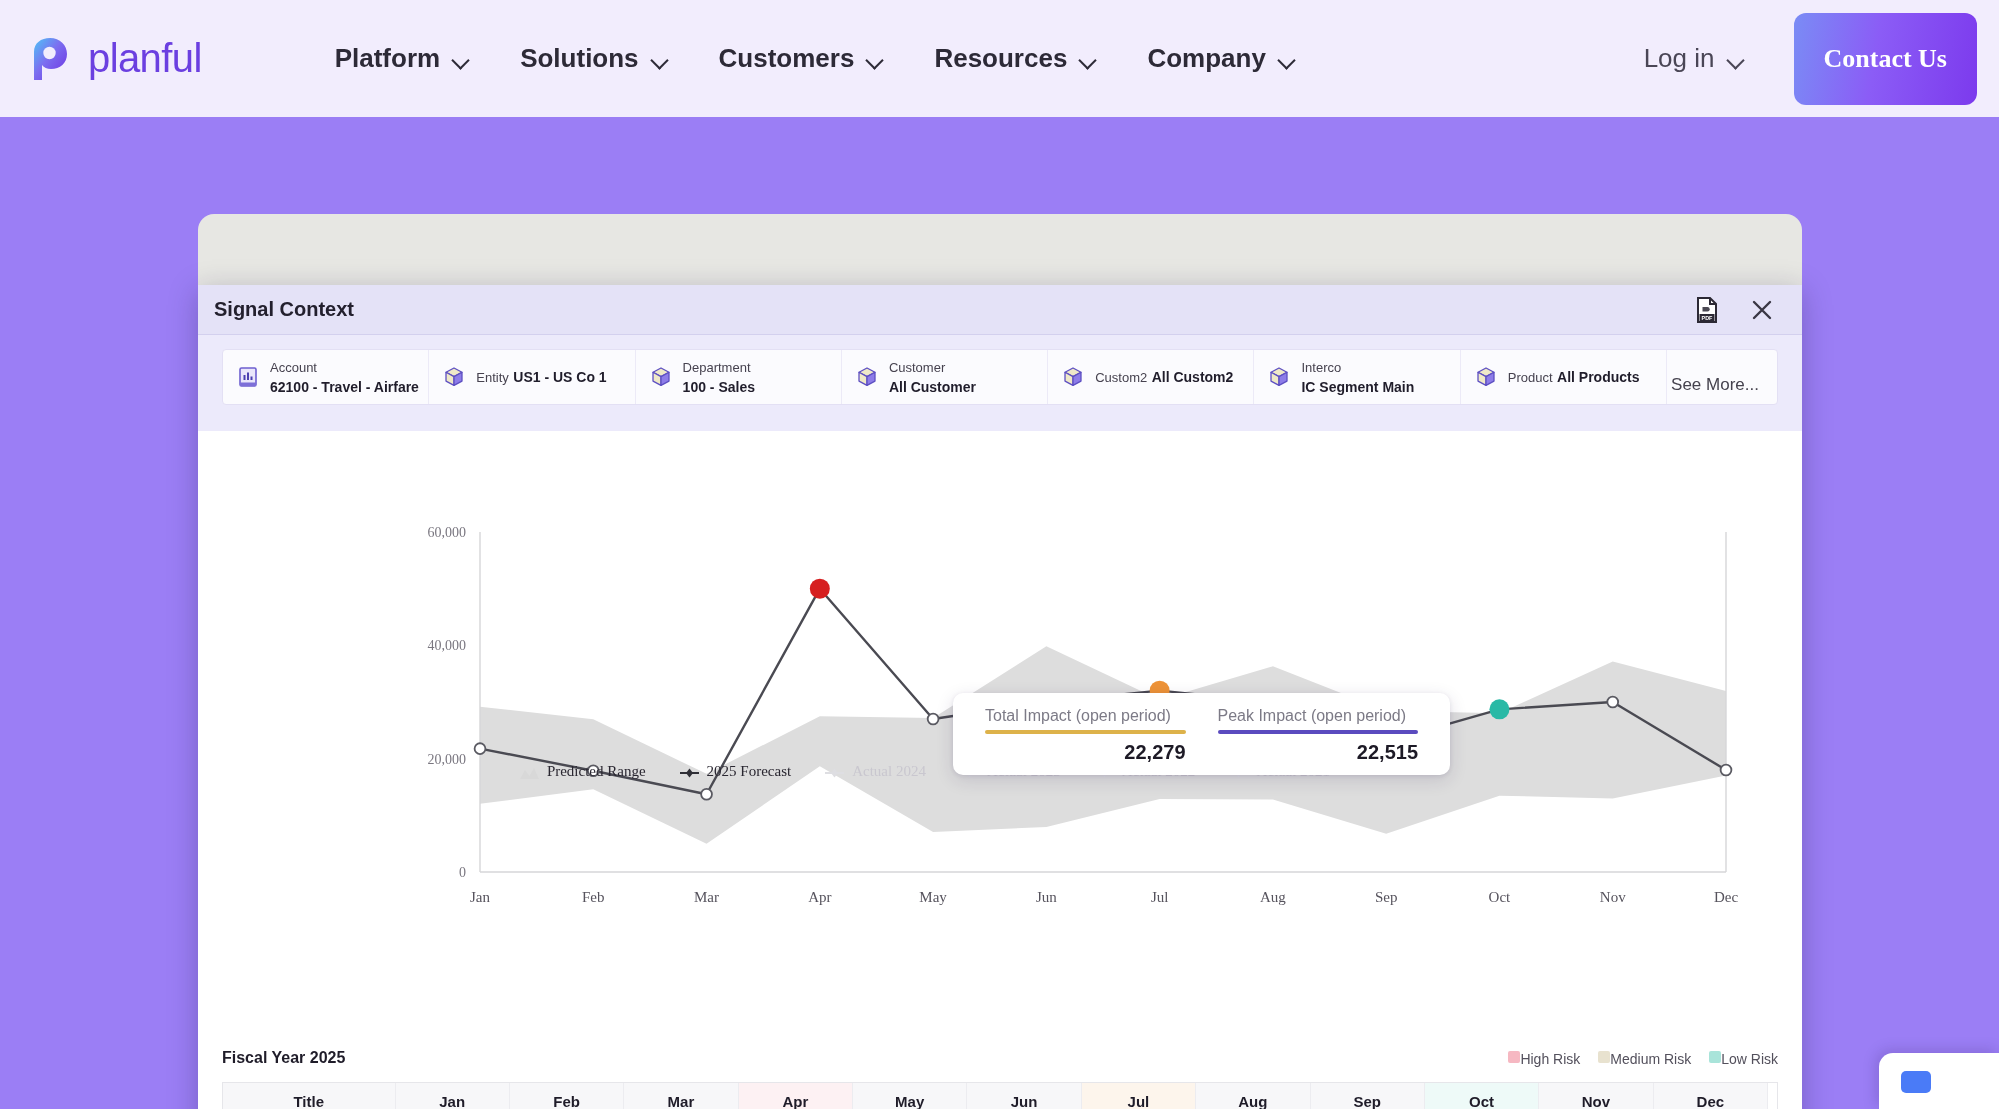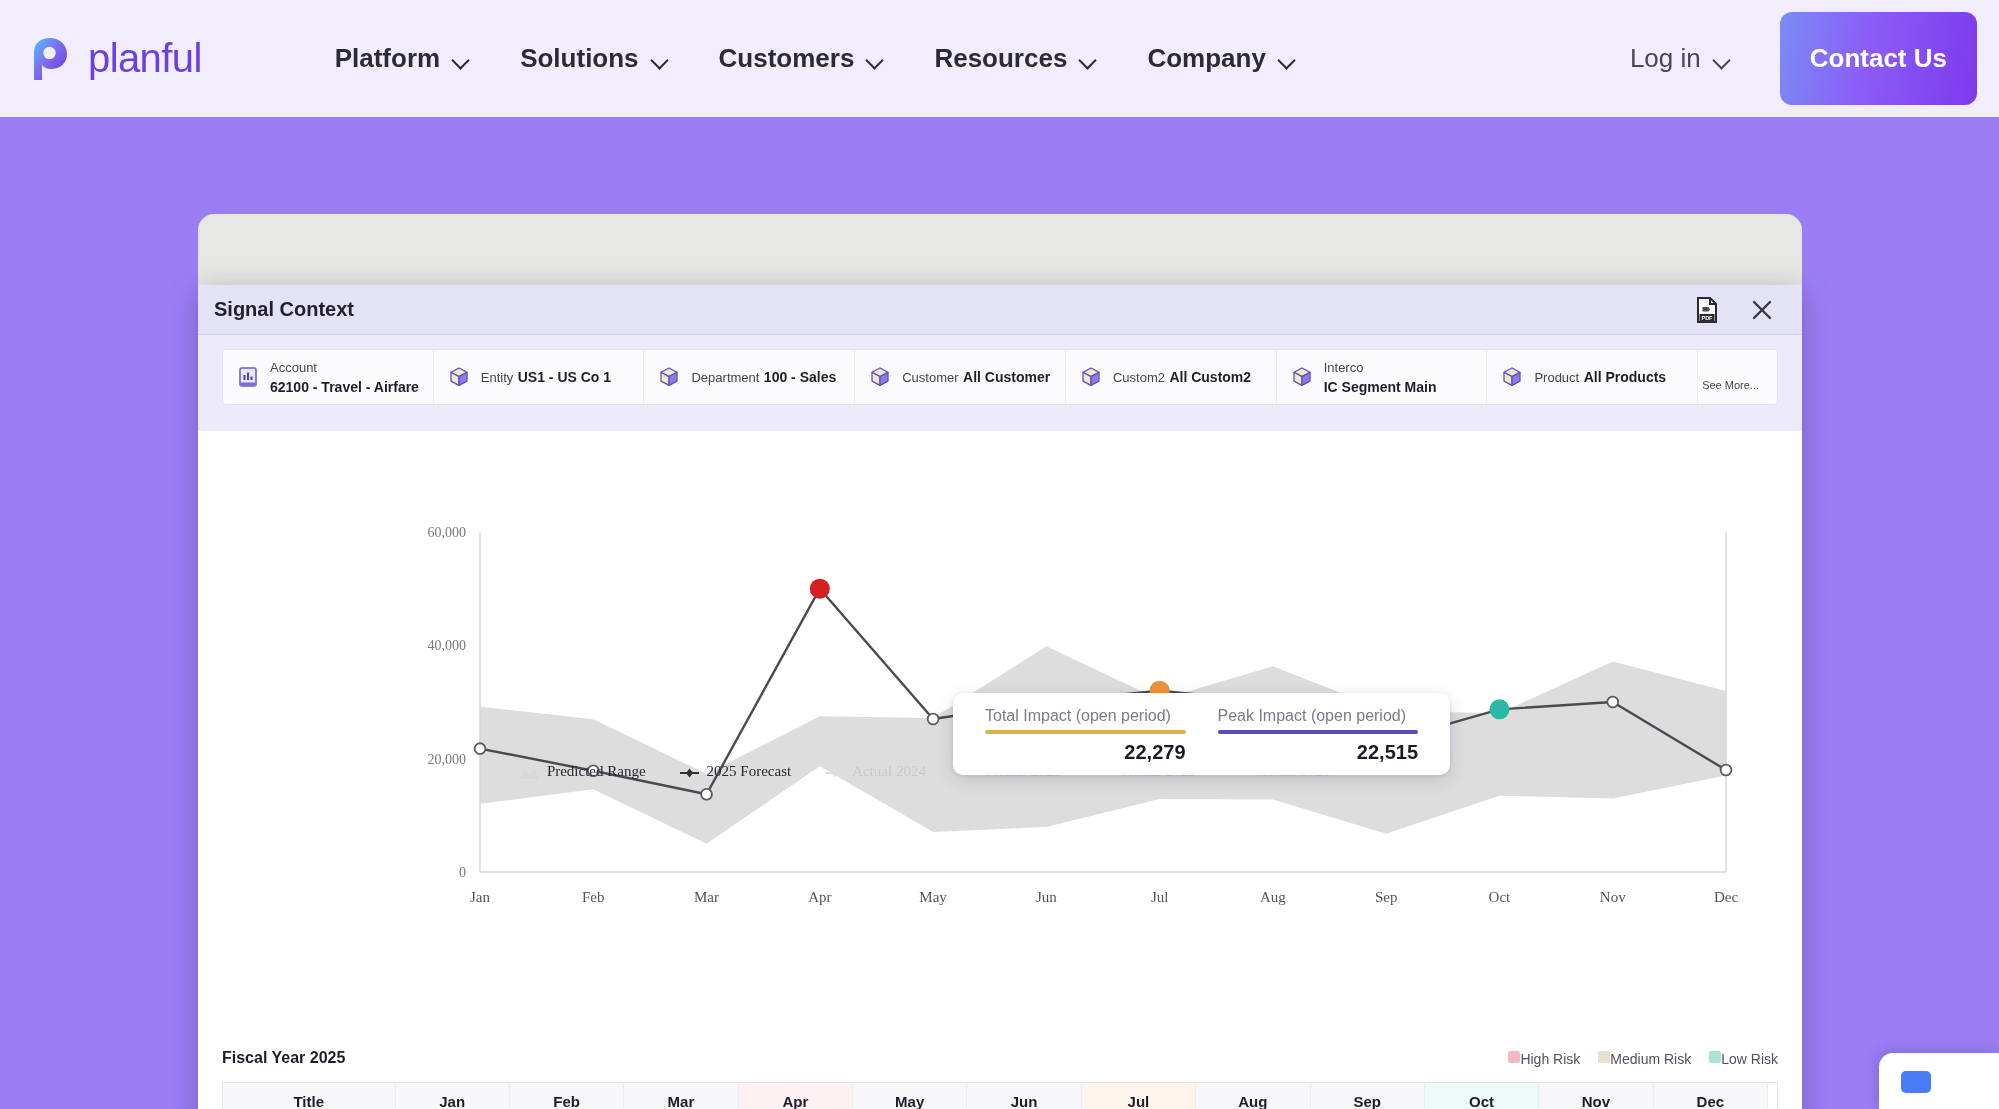--- a/index.html
+++ b/index.html
@@ -49,20 +49,21 @@
     padding: 0 24px; cursor: pointer;
   }
   .login-link .chev::before { border-color: #4a4656; }
   .contact-btn {
     margin-left: 16px;
     background: linear-gradient(100deg, #7a8cf5 0%, #8b5cf6 45%, #7c3aed 100%);
     color: #fff; font-size: 26px; font-weight: 700;
     border: none; border-radius: 12px;
     padding: 31px 30px; cursor: pointer;
     white-space: nowrap;
+    font-family: Liberation Serif, serif;
   }
 
   
   .page-body {
     position: absolute; top: 117px; left: 0;
     width: 1999px; height: 992px;
     background: #9b7ef5;
   }
 
   
@@ -127,21 +128,21 @@
     cursor: pointer;
   }
   .chip:last-of-type { border-right: none; }
   .chip-ico { flex: 0 0 auto; width: 22px; height: 22px; }
   .chip-txt { min-width: 0; line-height: 1.25; }
   .chip-label { font-size: 13px; color: #46424f; white-space: nowrap; overflow: hidden; text-overflow: ellipsis; }
   .chip-value { font-size: 14px; font-weight: 700; color: #201d2b; white-space: nowrap; overflow: hidden; text-overflow: ellipsis; }
   .see-more {
     flex: 0 0 auto; display: flex; align-items: center;
     padding: 16px 18px 0 4px;
-    font-size: 11px; color: #45424e; cursor: pointer; white-space: nowrap;
+    font-size: 17px; color: #45424e; cursor: pointer; white-space: nowrap;
   }
   .strip-tail { background: #eceafb; height: 26px; }
 
   
   .impact-card {
     position: absolute; left: 755px; top: 408px;
     width: 497px; height: 82px;
     background: #fff;
     border-radius: 10px;
     box-shadow: 0 5px 18px rgba(40,30,80,0.14), 0 1px 4px rgba(40,30,80,0.10);

